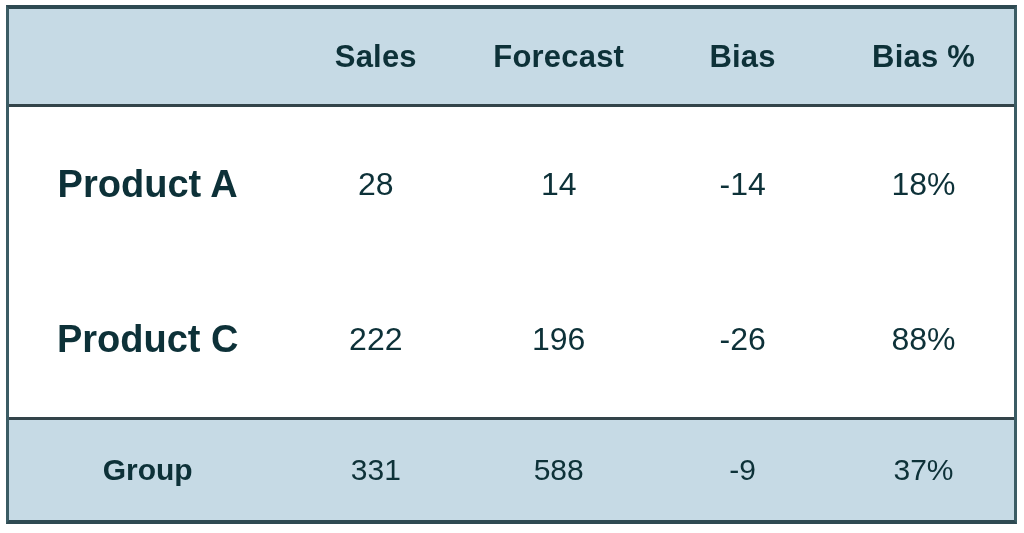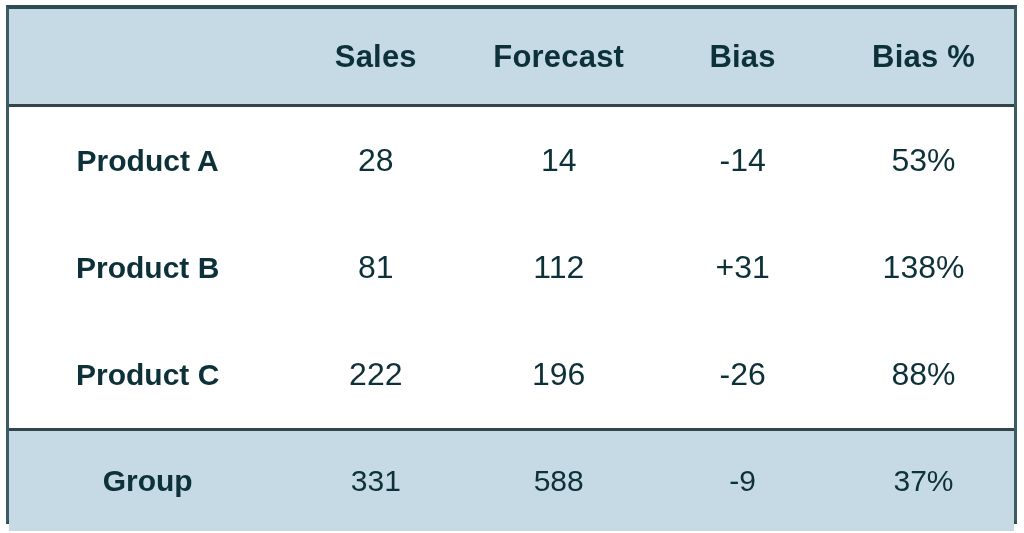--- a/index.html
+++ b/index.html
@@ -70,21 +70,21 @@
     color: #0d3138;
     text-align: center;
     vertical-align: middle;
     height: 107px;
     padding: 0;
     font-size: 32px;
     font-weight: normal;
   }
   tbody.body-rows td.row-label {
     font-weight: bold;
-    font-size: 30px;
+    font-size: 38px;
   }
 
   tfoot.total-row td {
     background: #c6dae5;
     color: #0d3138;
     text-align: center;
     vertical-align: middle;
     height: 100px;
     padding: 0;
     font-size: 30px;
@@ -116,28 +116,21 @@
           <th>Bias</th>
           <th>Bias %</th>
         </tr>
       </thead>
       <tbody class="body-rows">
         <tr>
           <td class="row-label">Product A</td>
           <td>28</td>
           <td>14</td>
           <td>-14</td>
-          <td>53%</td>
-        </tr>
-        <tr>
-          <td class="row-label">Product B</td>
-          <td>81</td>
-          <td>112</td>
-          <td>+31</td>
-          <td>138%</td>
+          <td>18%</td>
         </tr>
         <tr>
           <td class="row-label">Product C</td>
           <td>222</td>
           <td>196</td>
           <td>-26</td>
           <td>88%</td>
         </tr>
       </tbody>
       <tfoot class="total-row">

